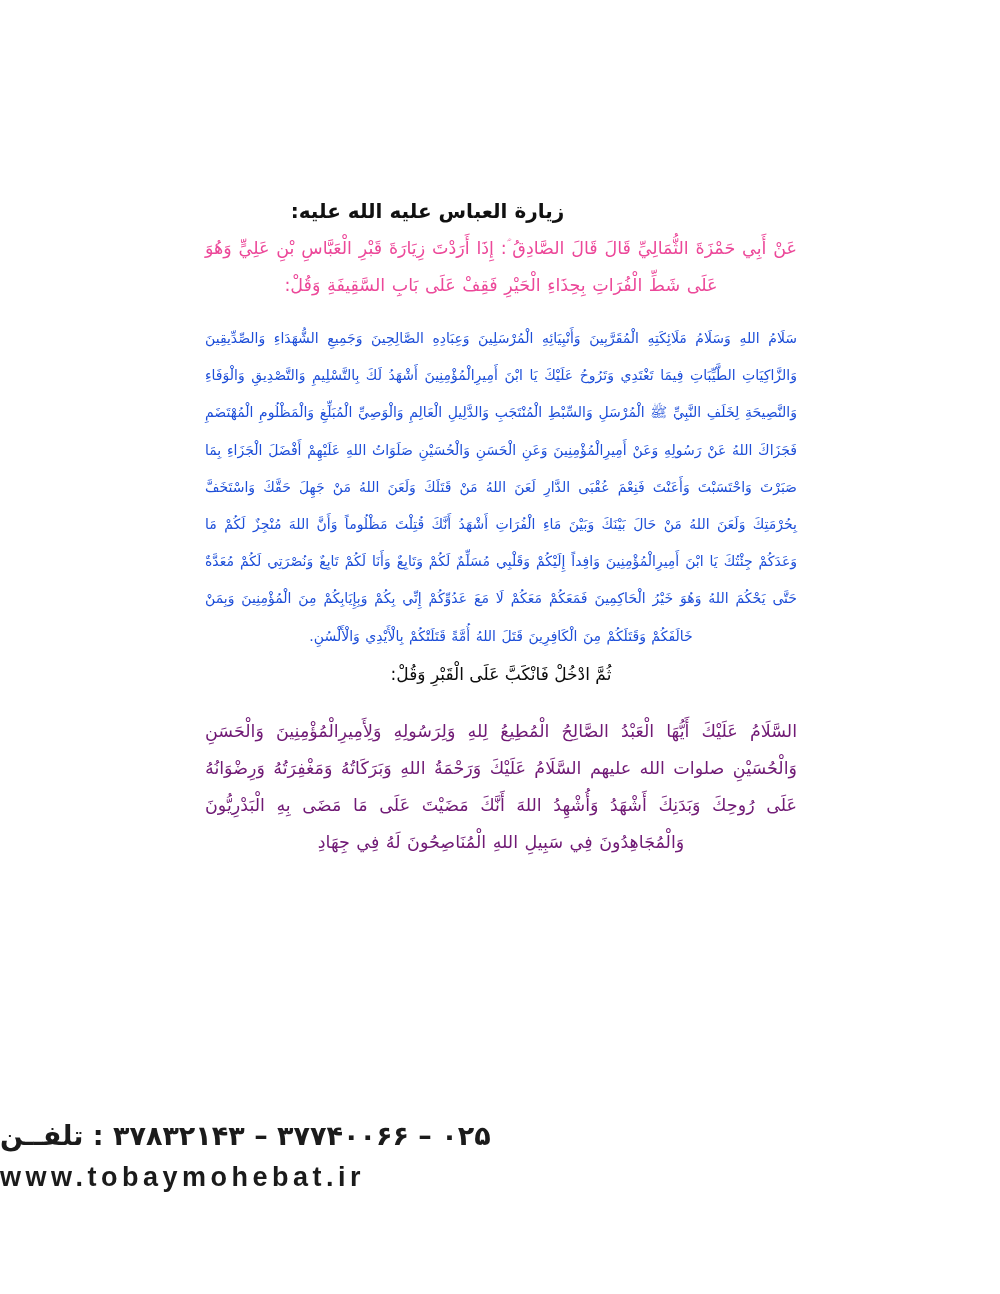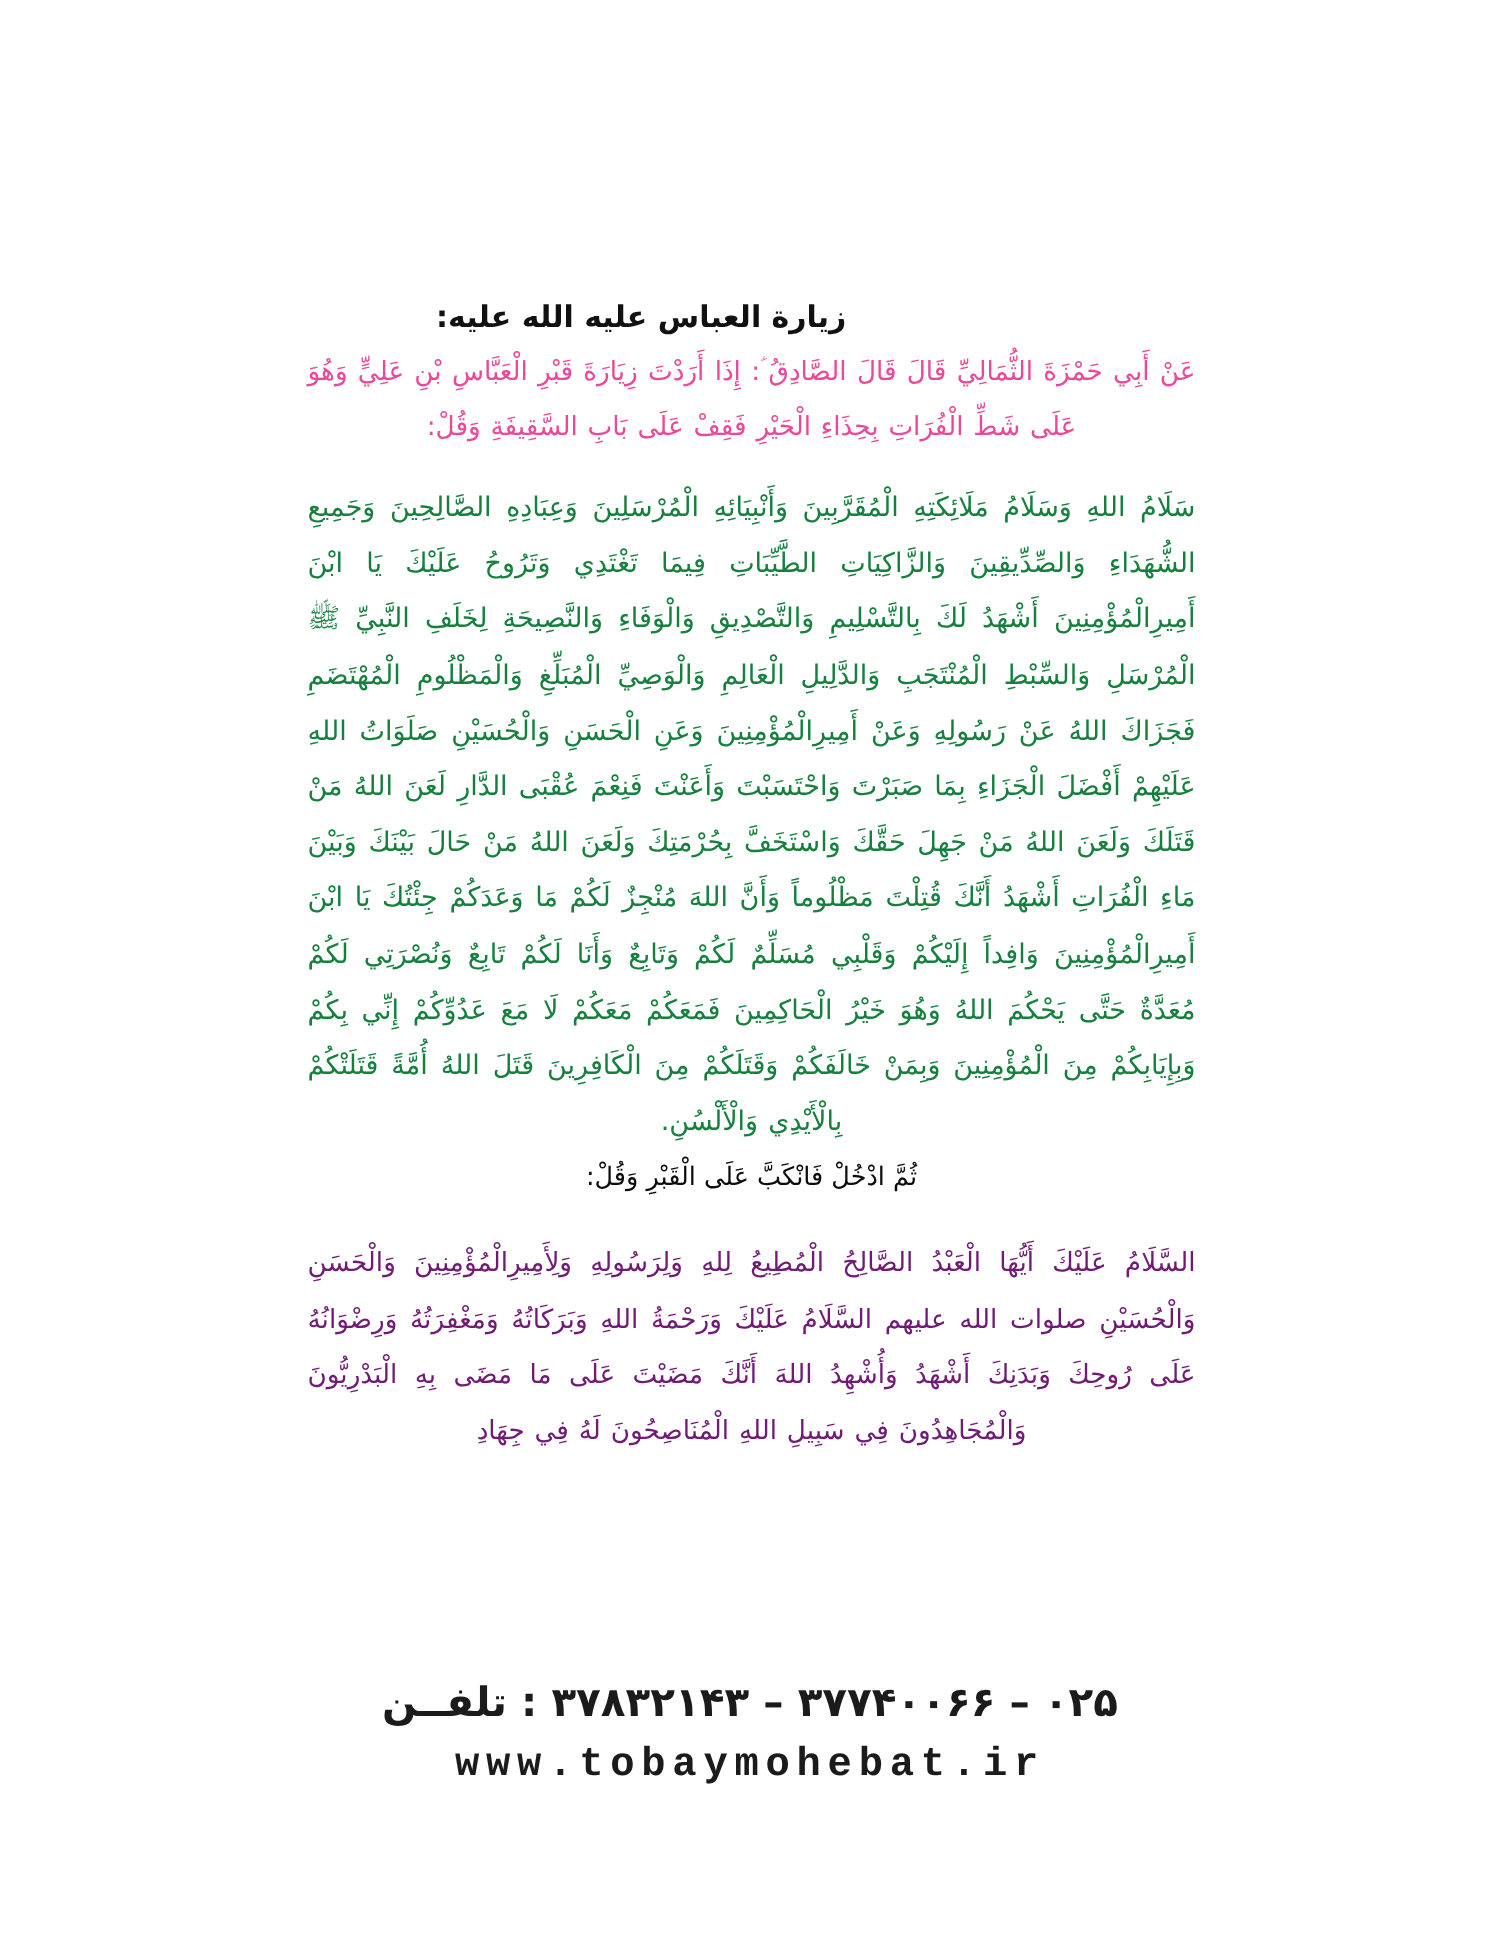--- a/index.html
+++ b/index.html
@@ -60,25 +60,25 @@
     margin: 0 0 16px 0;
     word-spacing: 1px;
     color: #ec4899;
   }
 
   
   .prayer-body {
     direction: rtl;
     text-align: justify;
     text-align-last: center;
-    font-size: 18px;
+    font-size: 14px;
     line-height: 37.2px;
     margin: 0;
     word-spacing: 1px;
-    color: #15803d;
+    color: #1d4ed8;
   }
 
   
   .instruction {
     direction: rtl;
     text-align: right;
     font-size: 17px;
     line-height: 34px;
     margin: 2px 0 22px 0;
     color: #0c0c0c;
@@ -95,35 +95,35 @@
     word-spacing: 1px;
     color: #701a75;
   }
 
   
   .footer {
     position: absolute;
     left: 0;
     top: 1118px;
     width: 1000px;
-    text-align: center;
+    text-align: left;
     direction: rtl;
   }
   .footer-phone {
     font-family: "DejaVu Sans", "Liberation Sans", sans-serif;
     font-weight: bold;
     font-size: 27px;
     line-height: 36px;
     letter-spacing: 2.5px;
     color: #1b1b1b;
     direction: rtl;
     white-space: nowrap;
   }
   .footer-site {
-    font-family: Liberation Mono, monospace;
+    font-family: Liberation Sans, sans-serif;
     font-weight: bold;
     font-size: 27px;
     line-height: 38px;
     letter-spacing: 4.5px;
     color: #1b1b1b;
     direction: ltr;
     margin-top: 4px;
     white-space: nowrap;
   }
 </style>

